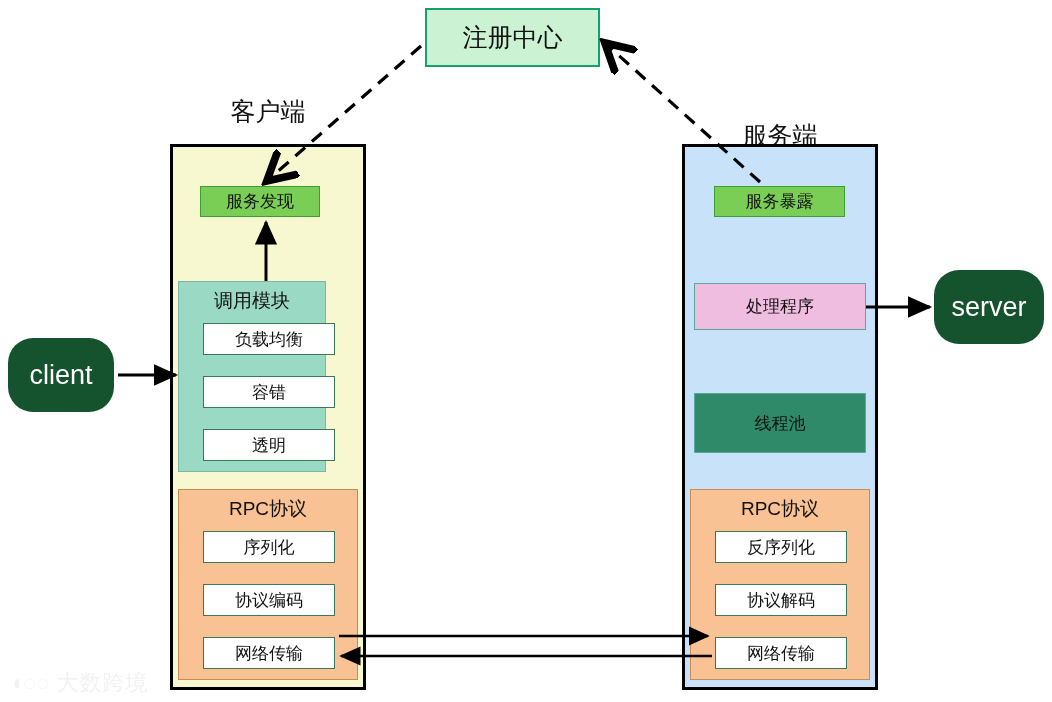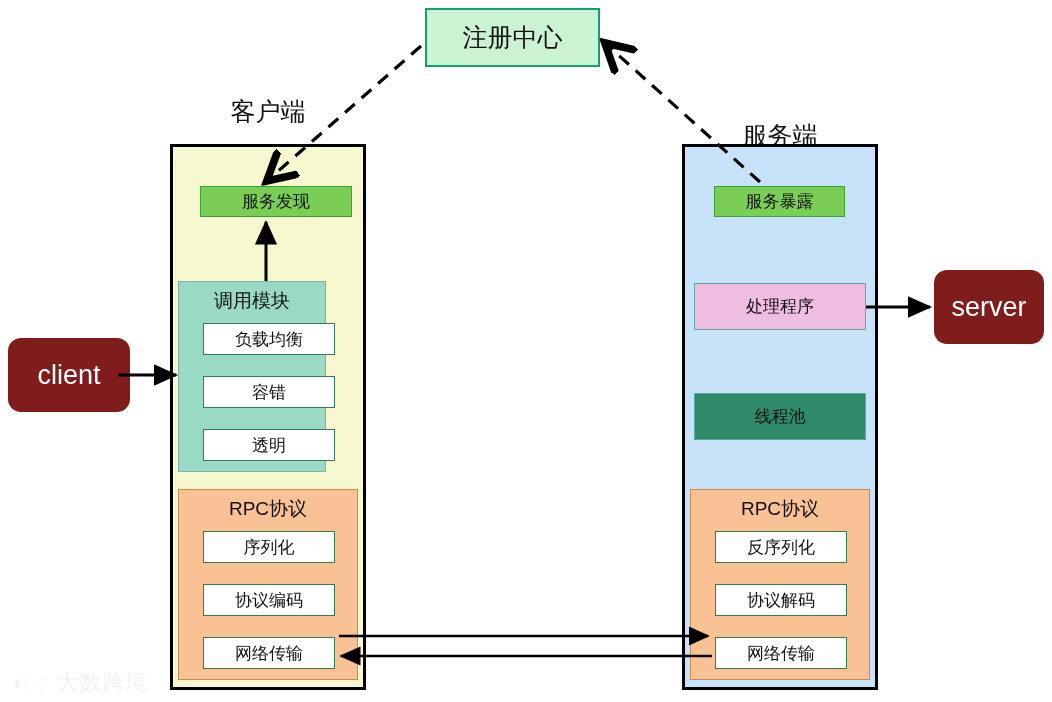--- a/index.html
+++ b/index.html
@@ -23,26 +23,26 @@
   .registry {
     left: 425px; top: 8px; width: 175px; height: 59px;
     background: #ccf2d4;
     border: 2px solid #13a06a;
     display: flex; align-items: center; justify-content: center;
     font-size: 25px; color: #111111;
   }
 
   
   .endpoint {
-    background: #7f1d1d;
-    border-radius: 13px;
+    background: #14532d;
+    border-radius: 25px;
     display: flex; align-items: center; justify-content: center;
     color: #ffffff; font-size: 27px;
   }
-  .endpoint-client { left: 8px; top: 338px; width: 122px; height: 74px; }
+  .endpoint-client { left: 8px; top: 338px; width: 106px; height: 74px; }
   .endpoint-server { left: 934px; top: 270px; width: 110px; height: 74px; }
 
   
   .caption {
     font-size: 25px; color: #111111;
     display: flex; align-items: center; justify-content: center;
   }
   .caption-client { left: 170px; top: 94px; width: 196px; height: 34px; }
   .caption-server { left: 682px; top: 94px; width: 196px; height: 34px; margin-top: 24px; }
 
@@ -51,27 +51,27 @@
     border: 3px solid #000000;
   }
   .panel-client { left: 170px; top: 144px; width: 196px; height: 546px; background: #f7f8cf; }
   .panel-server { left: 682px; top: 144px; width: 196px; height: 546px; background: #c7e2f9; }
 
   
   .block {
     display: flex; align-items: center; justify-content: center;
     font-size: 17px; color: #111111;
   }
-  .block-discovery { left: 200px; top: 186px; width: 152px; height: 31px;
+  .block-discovery { left: 200px; top: 186px; width: 120px; height: 31px;
     background: #7ace55; border: 1px solid #3c9f33; }
   .block-expose { left: 714px; top: 186px; width: 131px; height: 31px;
     background: #7ace55; border: 1px solid #3c9f33; }
   .block-handler { left: 694px; top: 283px; width: 172px; height: 47px;
     background: #eebddf; border: 1px solid #5aa79b; }
-  .block-threadpool { left: 694px; top: 393px; width: 172px; height: 47px;
+  .block-threadpool { left: 694px; top: 393px; width: 172px; height: 60px;
     background: #2f8a6a; border: 1px solid #5aa79b; }
 
   
   .group {
     border: 1px solid #7fb3a7;
   }
   .group-title {
     position: absolute; left: 0; right: 0; top: 6px;
     text-align: center; font-size: 19px; color: #111111;
   }

